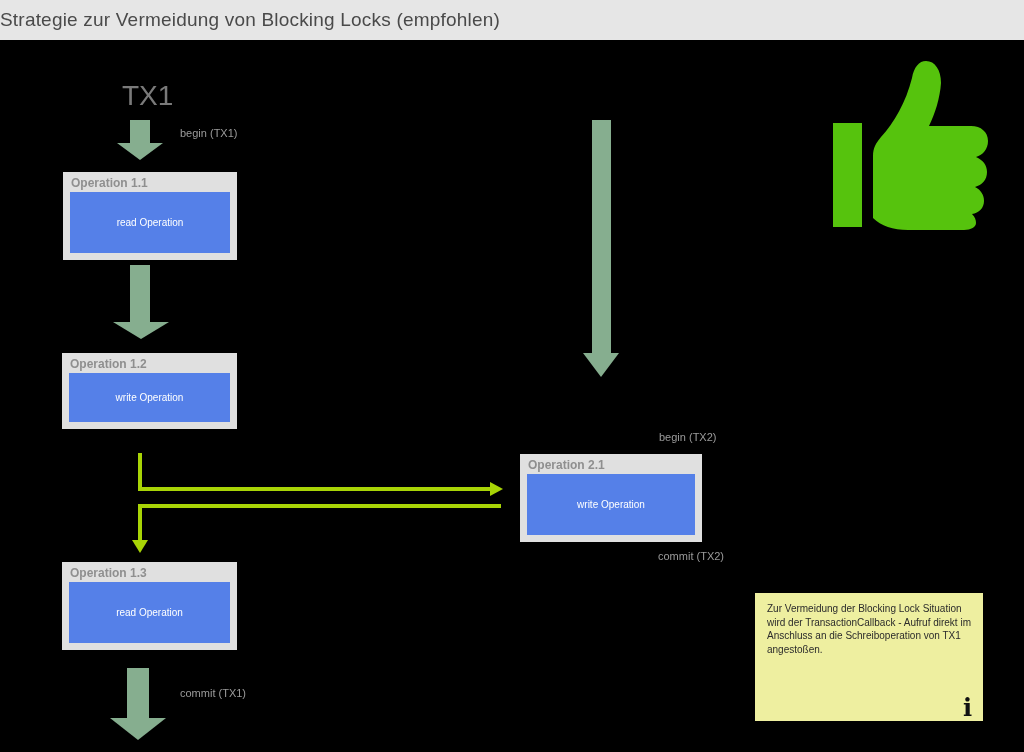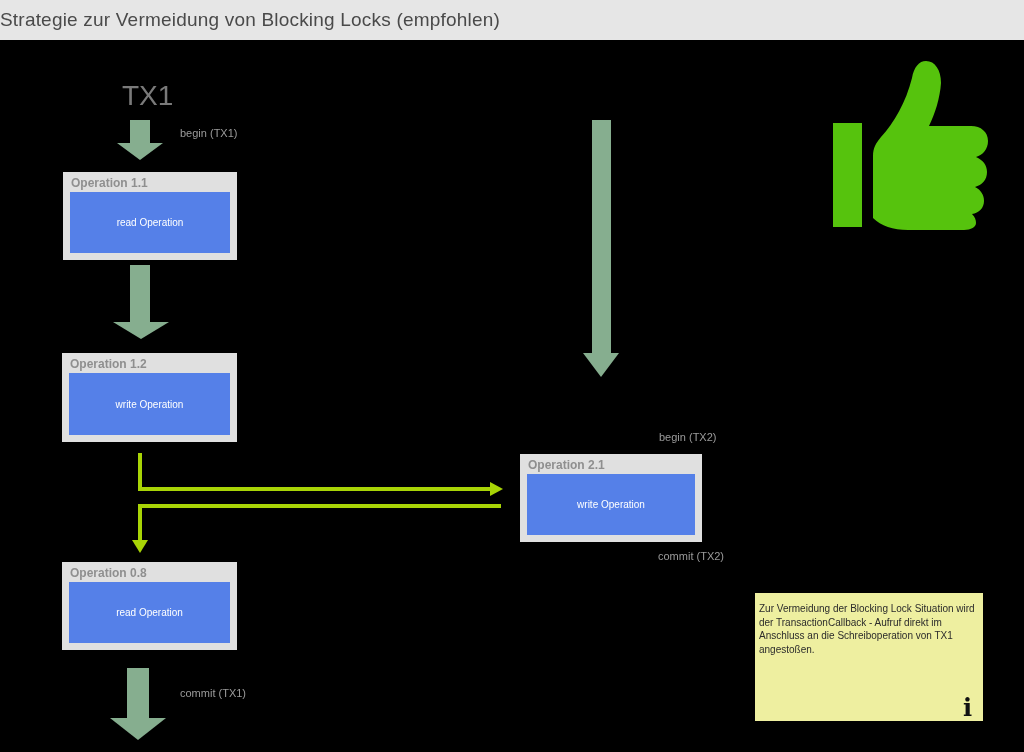--- a/index.html
+++ b/index.html
@@ -51,21 +51,21 @@
   .op-inner{
     position:absolute;left:7px;right:7px;top:20px;bottom:7px;
     background:var(--box-blue);
     display:flex;align-items:center;justify-content:center;
     color:#ffffff;font-size:10px;
   }
   
   .note{
     position:absolute;left:755px;top:593px;width:228px;height:128px;
     background:var(--note-yellow);
-    padding:9px 4px;color:#2b2b2b;font-size:10px;line-height:13.5px;
+    padding:9px 12px;color:#2b2b2b;font-size:10px;line-height:13.5px;
   }
   .note p + p{margin-top:13px;}
   .note .info-glyph{
     position:absolute;right:11px;bottom:-2px;
     font-family:"DejaVu Serif", serif;font-weight:700;font-size:24px;color:#111;
     line-height:1.2;
   }
   .thumb-wrap{position:absolute;left:833px;top:58px;width:157px;height:172px;}
 </style>
 </head>
@@ -88,21 +88,21 @@
   <div class="op-box" style="left:63px;top:172px;width:174px;height:88px;">
     <div class="op-title">Operation 1.1</div>
     <div class="op-inner">read Operation</div>
   </div>
 
   <div>
     <div class="shaft" style="left:130px;top:265px;width:20px;height:57px;"></div>
     <div class="head down" style="left:113px;top:322px;border-left-width:28px;border-right-width:28px;border-top-width:17px;"></div>
   </div>
 
-  <div class="op-box" style="left:62px;top:353px;width:175px;height:89px;">
+  <div class="op-box" style="left:62px;top:353px;width:175px;height:76px;">
     <div class="op-title">Operation 1.2</div>
     <div class="op-inner">write Operation</div>
   </div>
 
   <div>
     <div class="shaft" style="left:592px;top:120px;width:19px;height:233px;"></div>
     <div class="head down" style="left:583px;top:353px;border-left-width:18px;border-right-width:18px;border-top-width:24px;"></div>
   </div>
   <div class="small-label" style="left:659px;top:431px;">begin (TX2)</div>
 
@@ -118,21 +118,21 @@
     <div class="chead down" style="left:132px;top:540px;border-left-width:8px;border-right-width:8px;border-top-width:13px;"></div>
   </div>
 
   <div class="op-box" style="left:520px;top:454px;width:182px;height:88px;">
     <div class="op-title">Operation 2.1</div>
     <div class="op-inner">write Operation</div>
   </div>
   <div class="small-label" style="left:658px;top:550px;">commit (TX2)</div>
 
   <div class="op-box" style="left:62px;top:562px;width:175px;height:88px;">
-    <div class="op-title">Operation 0.8</div>
+    <div class="op-title">Operation 1.3</div>
     <div class="op-inner">read Operation</div>
   </div>
 
   <div>
     <div class="shaft" style="left:127px;top:668px;width:22px;height:50px;"></div>
     <div class="head down" style="left:110px;top:718px;border-left-width:28px;border-right-width:28px;border-top-width:22px;"></div>
   </div>
   <div class="small-label" style="left:180px;top:687px;">commit (TX1)</div>
 
   <div class="thumb-wrap">

